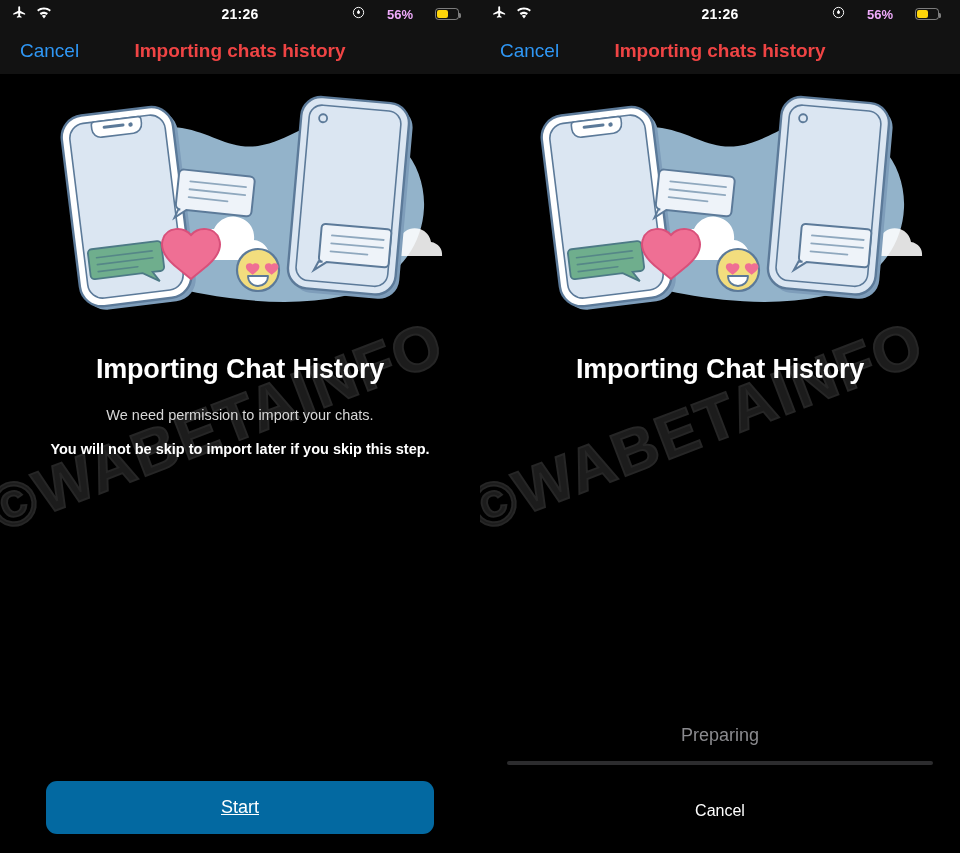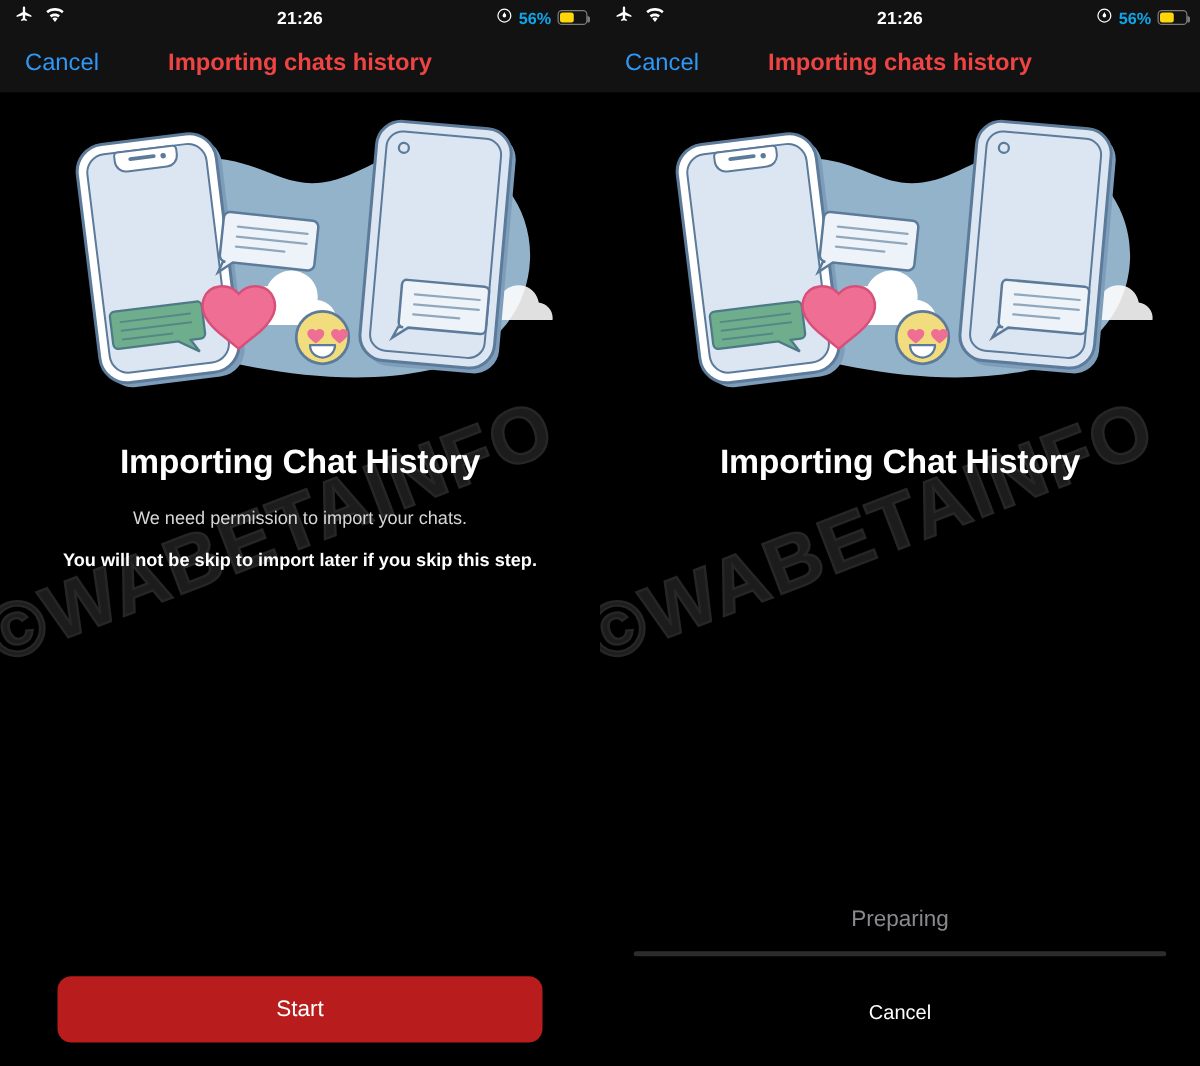--- a/index.html
+++ b/index.html
@@ -48,27 +48,27 @@
     left: 0;
     right: 0;
     text-align: center;
     font-size: 14px;
     font-weight: 600;
     letter-spacing: 0.2px;
     color: #fff;
   }
   .sb-right {
     position: absolute;
-    right: 10px;
+    right: 21px;
     display: flex;
     align-items: center;
-    gap: 5px;
+    gap: 22px;
     font-size: 13px;
     font-weight: 600;
-    color: #0ea5e9;
+    color: #f0abfc;
   }
   .battery-shell {
     position: relative;
     width: 24px;
     height: 12px;
     border: 1.2px solid rgba(255,255,255,0.45);
     border-radius: 3.5px;
     box-sizing: border-box;
   }
   .battery-fill {
@@ -334,21 +334,21 @@
           </g>
         </svg>
       </div>
 
       <div class="watermark">©WABETAINFO</div>
 
       <div class="headline">Importing Chat History</div>
       <div class="subline">We need permission to import your chats.</div>
       <div class="warnline">You will not be skip to import later if you skip this step.</div>
 
-      <button class="start-button" style="background: #b91c1c;">Start</button>
+      <button class="start-button" style="background: #0369a1; text-decoration: underline;">Start</button>
     </div>
   </div>
 
   <div class="screen">
 
     <div class="statusbar">
       <div class="sb-left">
         <span>
           <svg width="15" height="15" viewBox="0 0 24 24">
               <path fill="#ffffff" d="M21 15.5v-2l-8-4.5V3.5a1.5 1.5 0 0 0-3 0V9l-8 4.5v2l8-2.5v4.2l-2.2 1.6v1.7l3.7-1.1 3.7 1.1v-1.7L13 17.2V13z"></path>

